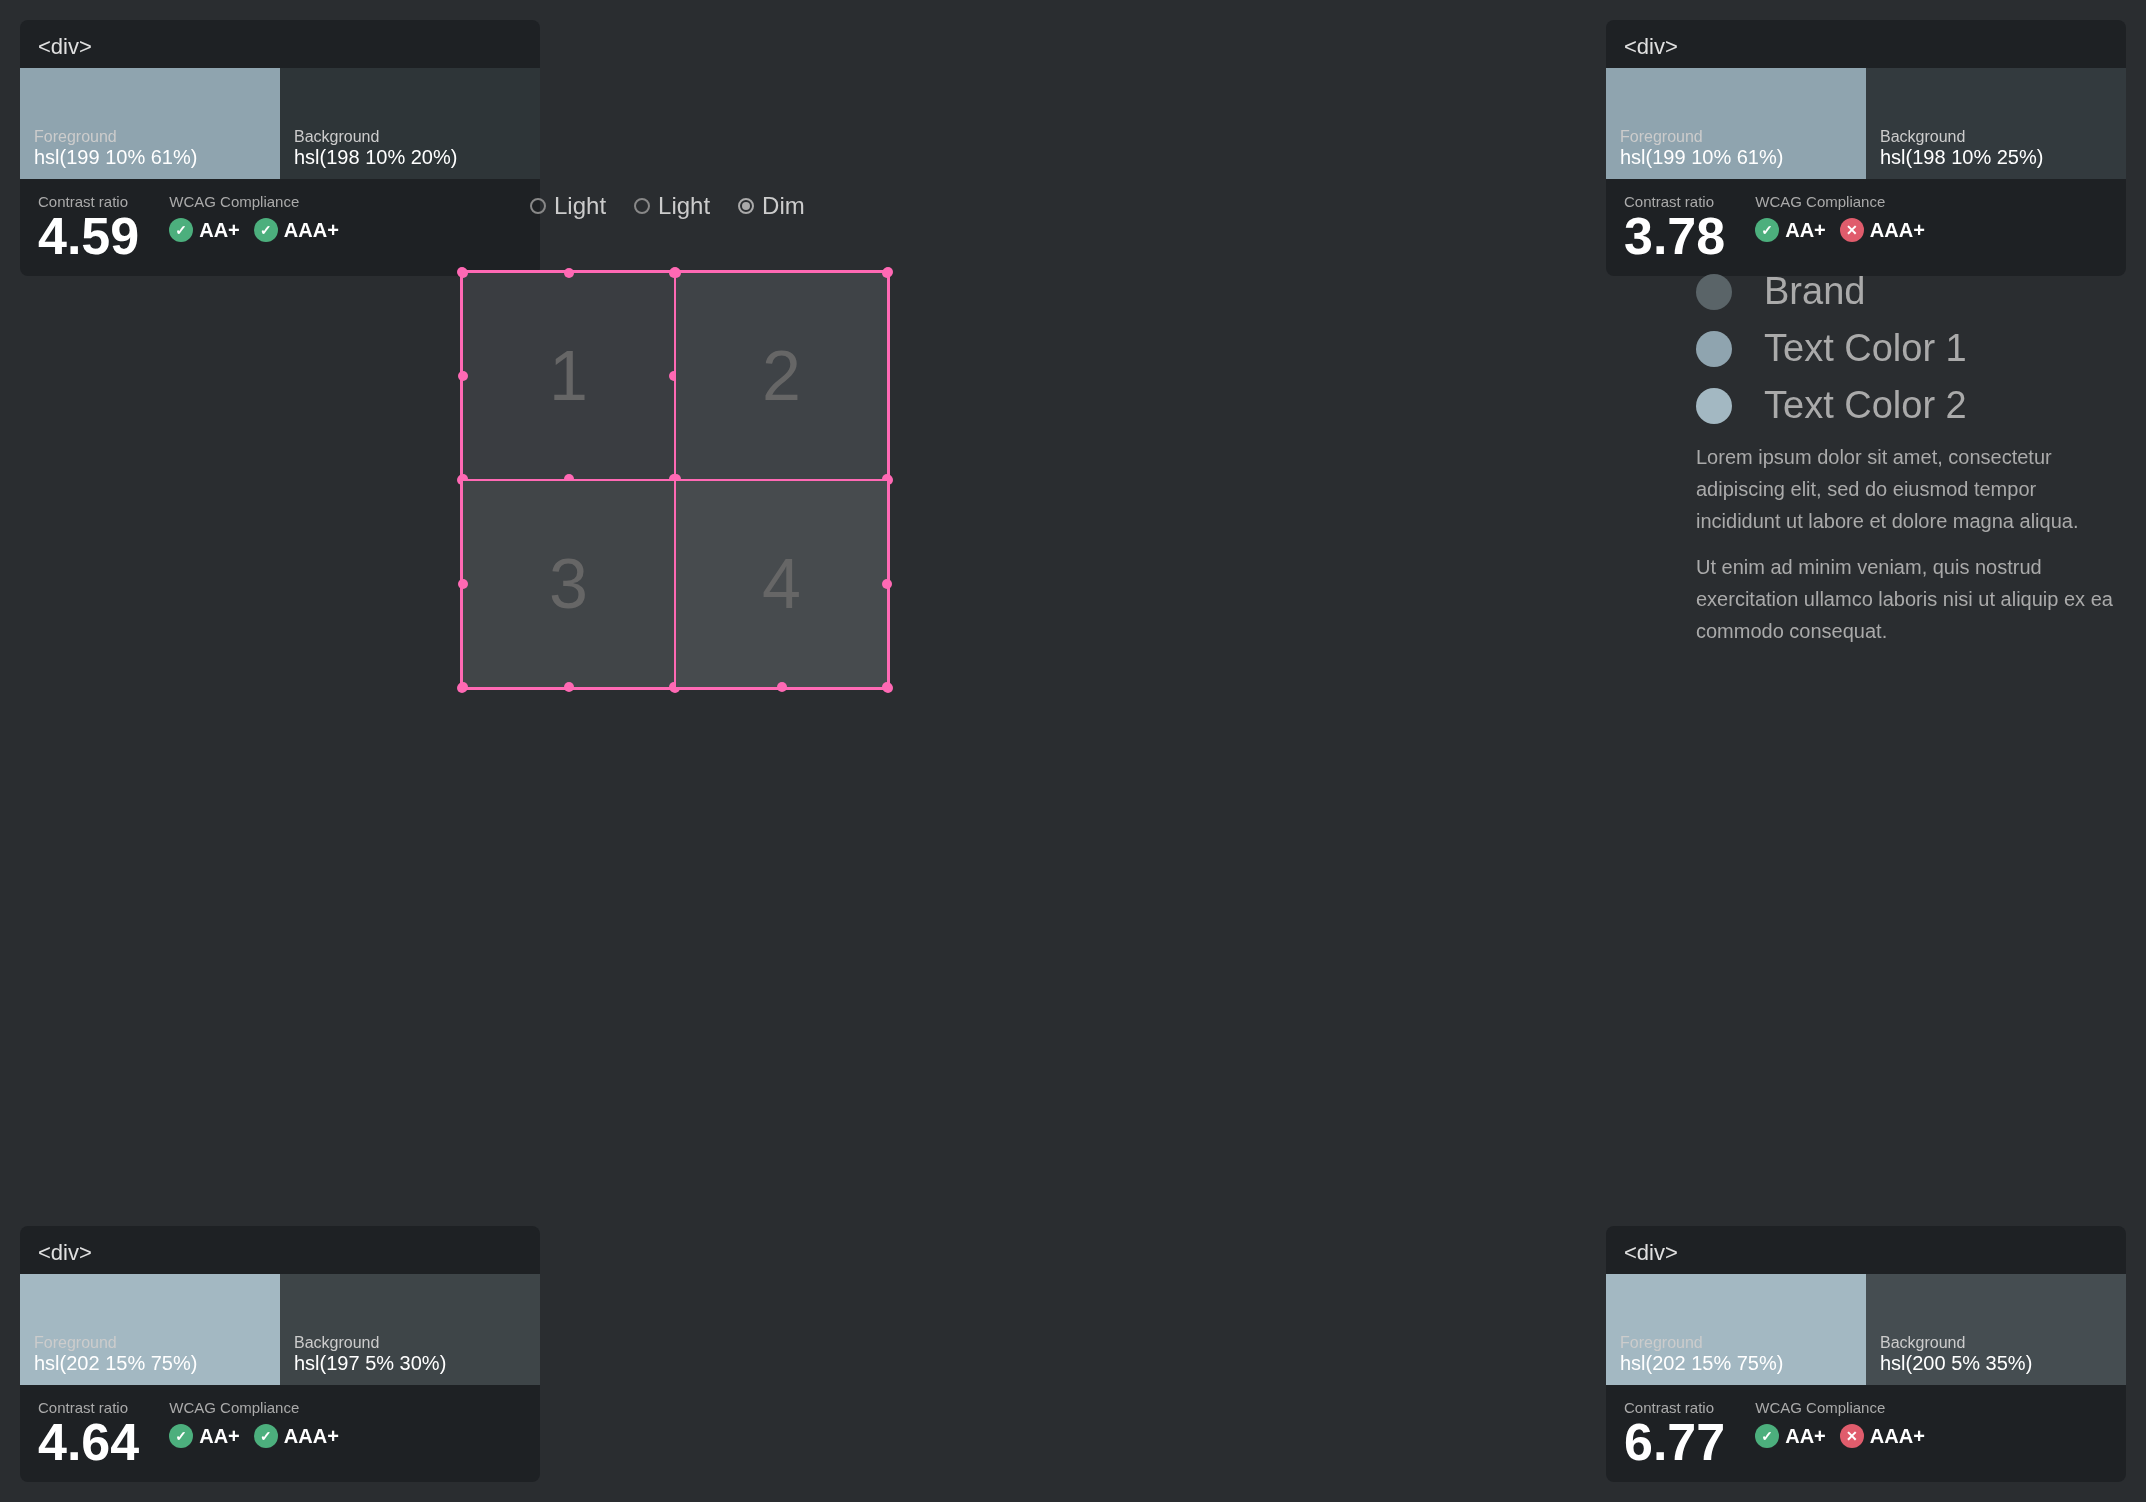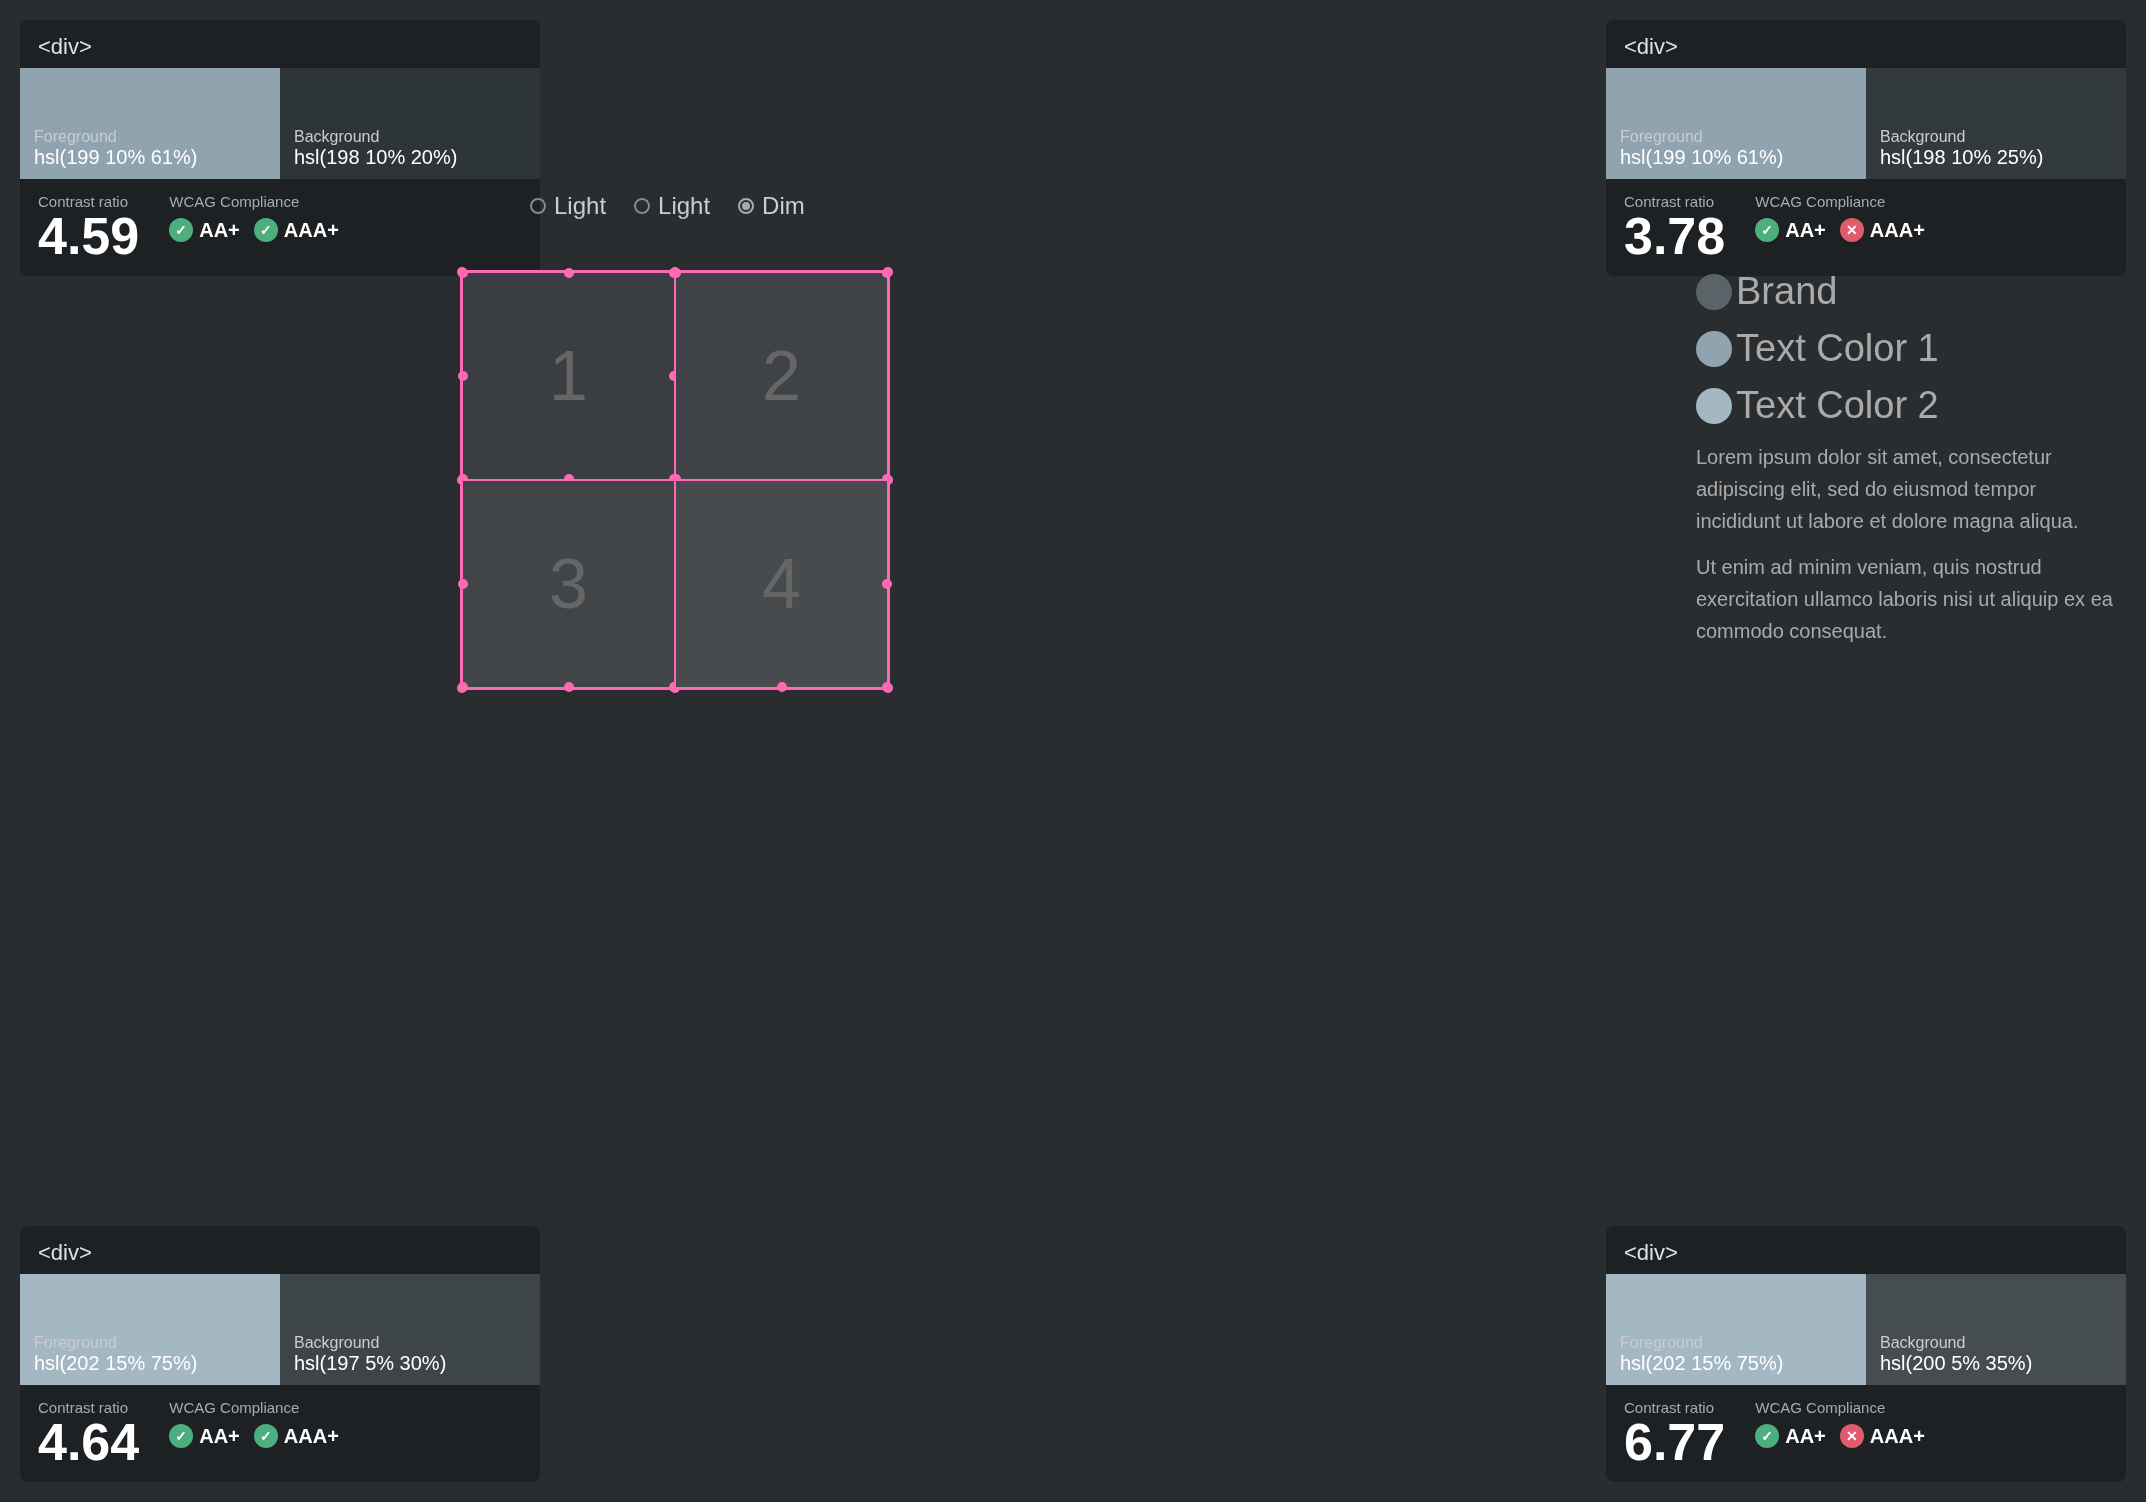--- a/index.html
+++ b/index.html
@@ -179,21 +179,21 @@
     .right-panel {
       position: absolute;
       right: 30px;
       top: 270px;
       width: 420px;
     }
 
     .legend-item {
       display: flex;
       align-items: center;
-      gap: 4px;
+      gap: 32px;
       margin-bottom: 14px;
     }
 
     .legend-dot {
       width: 36px;
       height: 36px;
       border-radius: 50%;
       flex-shrink: 0;
     }
 

